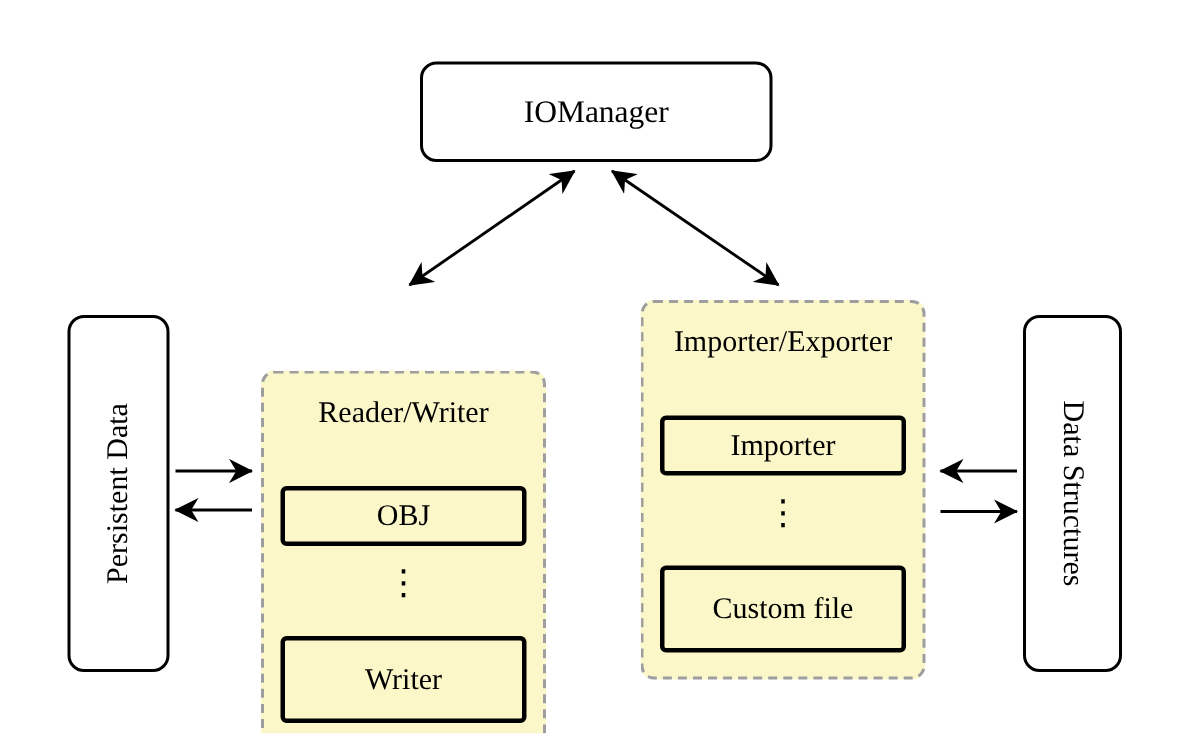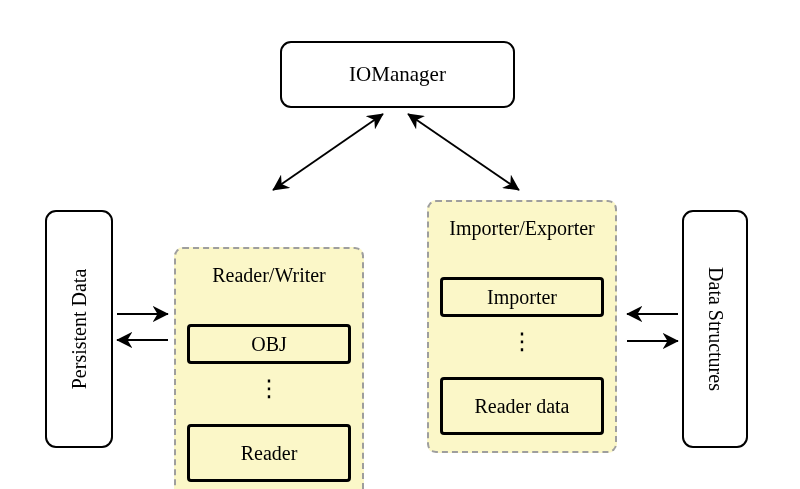--- a/index.html
+++ b/index.html
@@ -123,32 +123,32 @@
     <span>IOManager</span>
   </div>
 
   <div class="group-container group-reader-writer">
     <div class="group-title">Reader/Writer</div>
     <div class="inner-node top-box">
       <span>OBJ</span>
     </div>
     <div class="group-ellipsis">⋮</div>
     <div class="inner-node bottom-box">
-      <span>Reader</span>
+      <span>Writer</span>
     </div>
   </div>
 
   <div class="group-container group-importer-exporter">
     <div class="group-title">Importer/Exporter</div>
     <div class="inner-node top-box">
       <span>Importer</span>
     </div>
     <div class="group-ellipsis">⋮</div>
     <div class="inner-node bottom-box">
-      <span>Reader data</span>
+      <span>Custom file</span>
     </div>
   </div>
 
   <div class="side-box side-box-left">
     <span class="vlabel rot-ccw">Persistent Data</span>
   </div>
 
   <div class="side-box side-box-right">
     <span class="vlabel rot-cw">Data Structures</span>
   </div>

